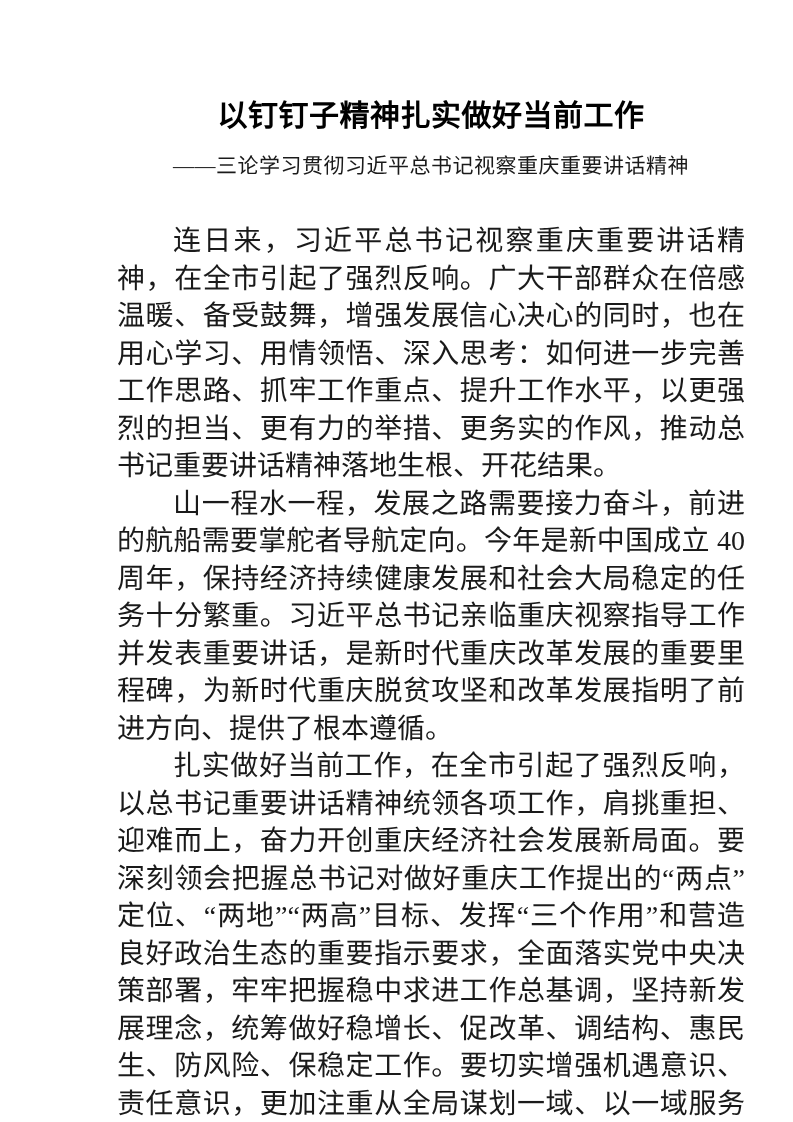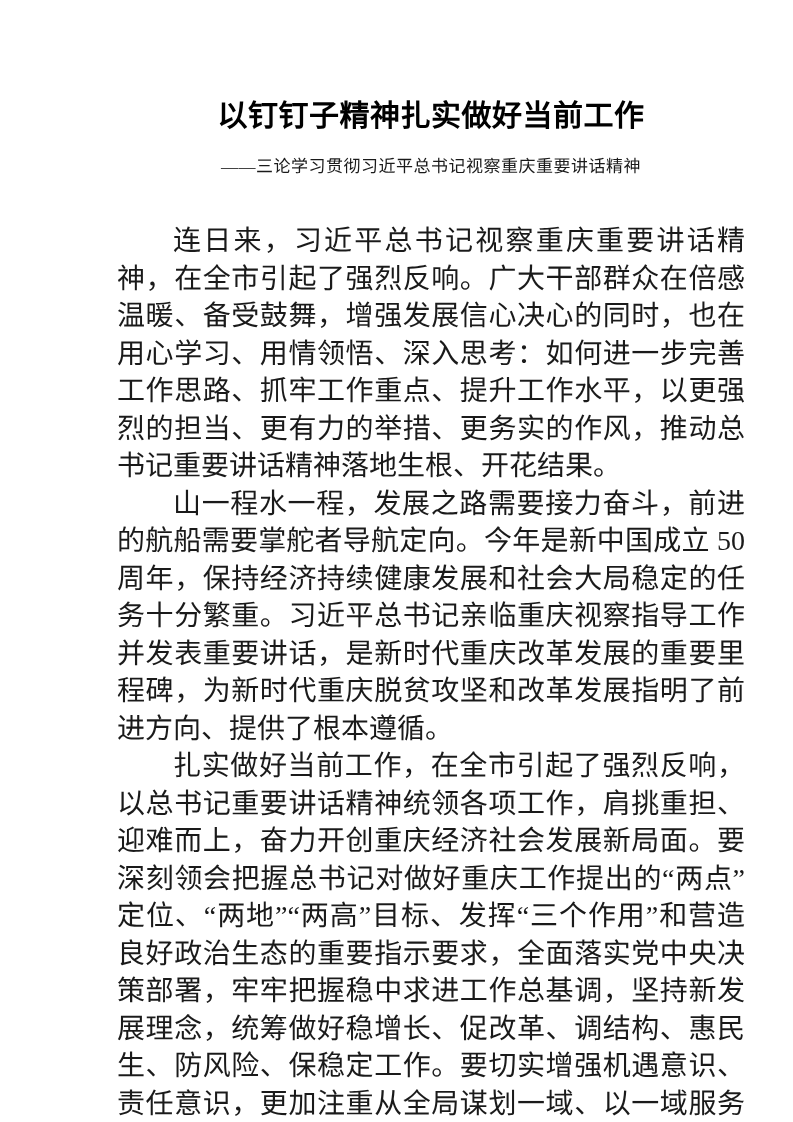--- a/index.html
+++ b/index.html
@@ -24,21 +24,21 @@
     font-size: 30px;
     line-height: 38px;
     text-align: center;
     color: #000000;
     letter-spacing: 0.5px;
   }
   .doc-subtitle {
     margin: 17px 0 0 0;
     font-family: "Liberation Serif", "DejaVu Serif", serif;
     font-weight: 400;
-    font-size: 17px;
+    font-size: 21px;
     line-height: 29px;
     text-align: center;
     color: #1a1a1a;
     letter-spacing: 0.5px;
   }
   .doc-body {
     margin-top: 41px;
     font-family: "Liberation Serif", "DejaVu Serif", serif;
     font-size: 28px;
     line-height: 37.5px;
@@ -54,16 +54,16 @@
   }
 </style>
 </head>
 <body>
 
 <div class="page">
   <h1 class="doc-title">以钉钉子精神扎实做好当前工作</h1>
   <h2 class="doc-subtitle">——三论学习贯彻习近平总书记视察重庆重要讲话精神</h2>
   <div class="doc-body">
     <p class="para">连日来，习近平总书记视察重庆重要讲话精神，在全市引起了强烈反响。广大干部群众在倍感温暖、备受鼓舞，增强发展信心决心的同时，也在用心学习、用情领悟、深入思考：如何进一步完善工作思路、抓牢工作重点、提升工作水平，以更强烈的担当、更有力的举措、更务实的作风，推动总书记重要讲话精神落地生根、开花结果。</p>
-    <p class="para">山一程水一程，发展之路需要接力奋斗，前进的航船需要掌舵者导航定向。今年是新中国成立 50 周年，保持经济持续健康发展和社会大局稳定的任务十分繁重。习近平总书记亲临重庆视察指导工作并发表重要讲话，是新时代重庆改革发展的重要里程碑，为新时代重庆脱贫攻坚和改革发展指明了前进方向、提供了根本遵循。</p>
+    <p class="para">山一程水一程，发展之路需要接力奋斗，前进的航船需要掌舵者导航定向。今年是新中国成立 40 周年，保持经济持续健康发展和社会大局稳定的任务十分繁重。习近平总书记亲临重庆视察指导工作并发表重要讲话，是新时代重庆改革发展的重要里程碑，为新时代重庆脱贫攻坚和改革发展指明了前进方向、提供了根本遵循。</p>
     <p class="para">扎实做好当前工作，在全市引起了强烈反响，以总书记重要讲话精神统领各项工作，肩挑重担、迎难而上，奋力开创重庆经济社会发展新局面。要深刻领会把握总书记对做好重庆工作提出的“两点”定位、“两地”“两高”目标、发挥“三个作用”和营造良好政治生态的重要指示要求，全面落实党中央决策部署，牢牢把握稳中求进工作总基调，坚持新发展理念，统筹做好稳增长、促改革、调结构、惠民生、防风险、保稳定工作。要切实增强机遇意识、责任意识，更加注重从全局谋划一域、以一域服务全局，以更加科学、更加有效的</p>
   </div>
 </div>
 
 </body></html>

